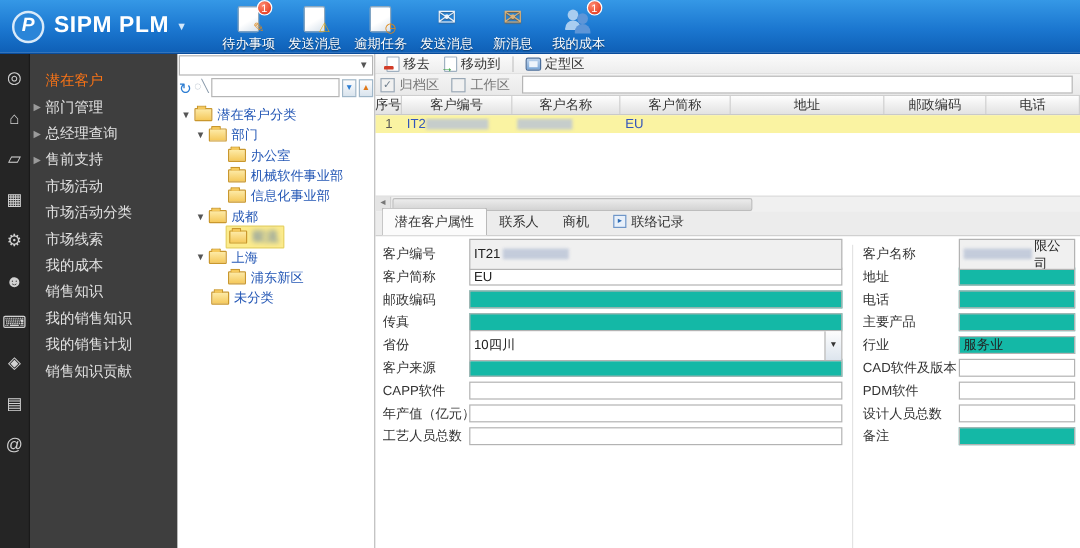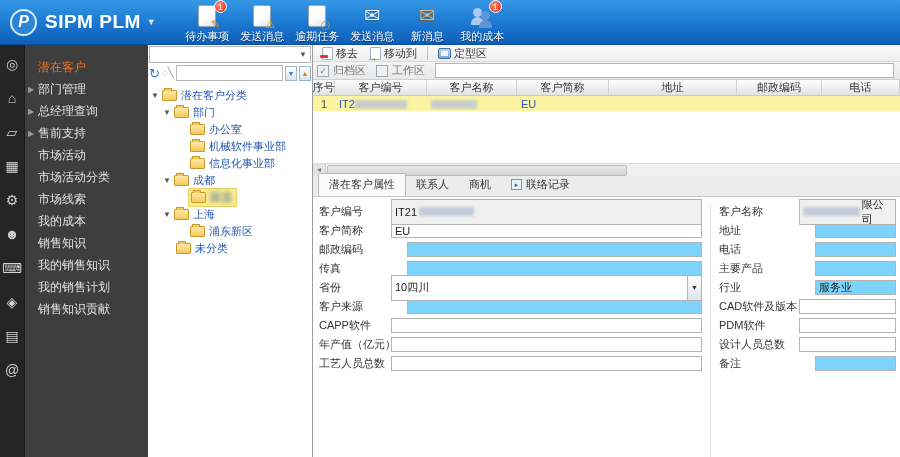--- a/index.html
+++ b/index.html
@@ -127,21 +127,21 @@
     color:#2d6cb5; line-height:9px; text-align:center; flex:none; }
 
   .form { flex:1; min-height:0; background:#fff; display:flex; padding:7px 4px 0 6px; font-size:11px; overflow:hidden; }
   .fcol { display:flex; flex-direction:column; gap:4px; }
   .fcol-left { width:392px; flex:none; border-right:1px solid #e3e3e3; padding-right:8px; }
   .fcol-right { flex:1; min-width:0; padding-left:8px; }
   .frow { display:flex; align-items:center; height:15px; flex:none; }
   .flabel { width:72px; flex:none; color:#333; white-space:nowrap; overflow:hidden; }
   .fcol-right .flabel { width:80px; }
   .fin { flex:1; min-width:0; height:15px; border:1px solid #b3b3b3; font-size:11px; padding:0 3px; background:#fff; color:#222; }
-  .fin.dis { background:#7dd3fc;margin-left:16px; }
+  .fin.dis { background:#14b8a6; }
   .fakein { flex:1; min-width:0; height:15px; border:1px solid #b3b3b3; background:#f0f0f0;
     display:flex; align-items:center; padding:12px 3px; gap:2px; color:#222; position:relative; overflow:hidden; }
   .fakein.combo { background:#fff; cursor:pointer; }
   .caretbox { position:absolute; right:0; top:0; bottom:0; width:14px;
     background:linear-gradient(#fdfdfd,#dde5ee); border-left:1px solid #b3b3b3; font-size:7px; color:#333;
     display:flex; align-items:center; justify-content:center; }
 </style>
 </head>
 <body>
 

